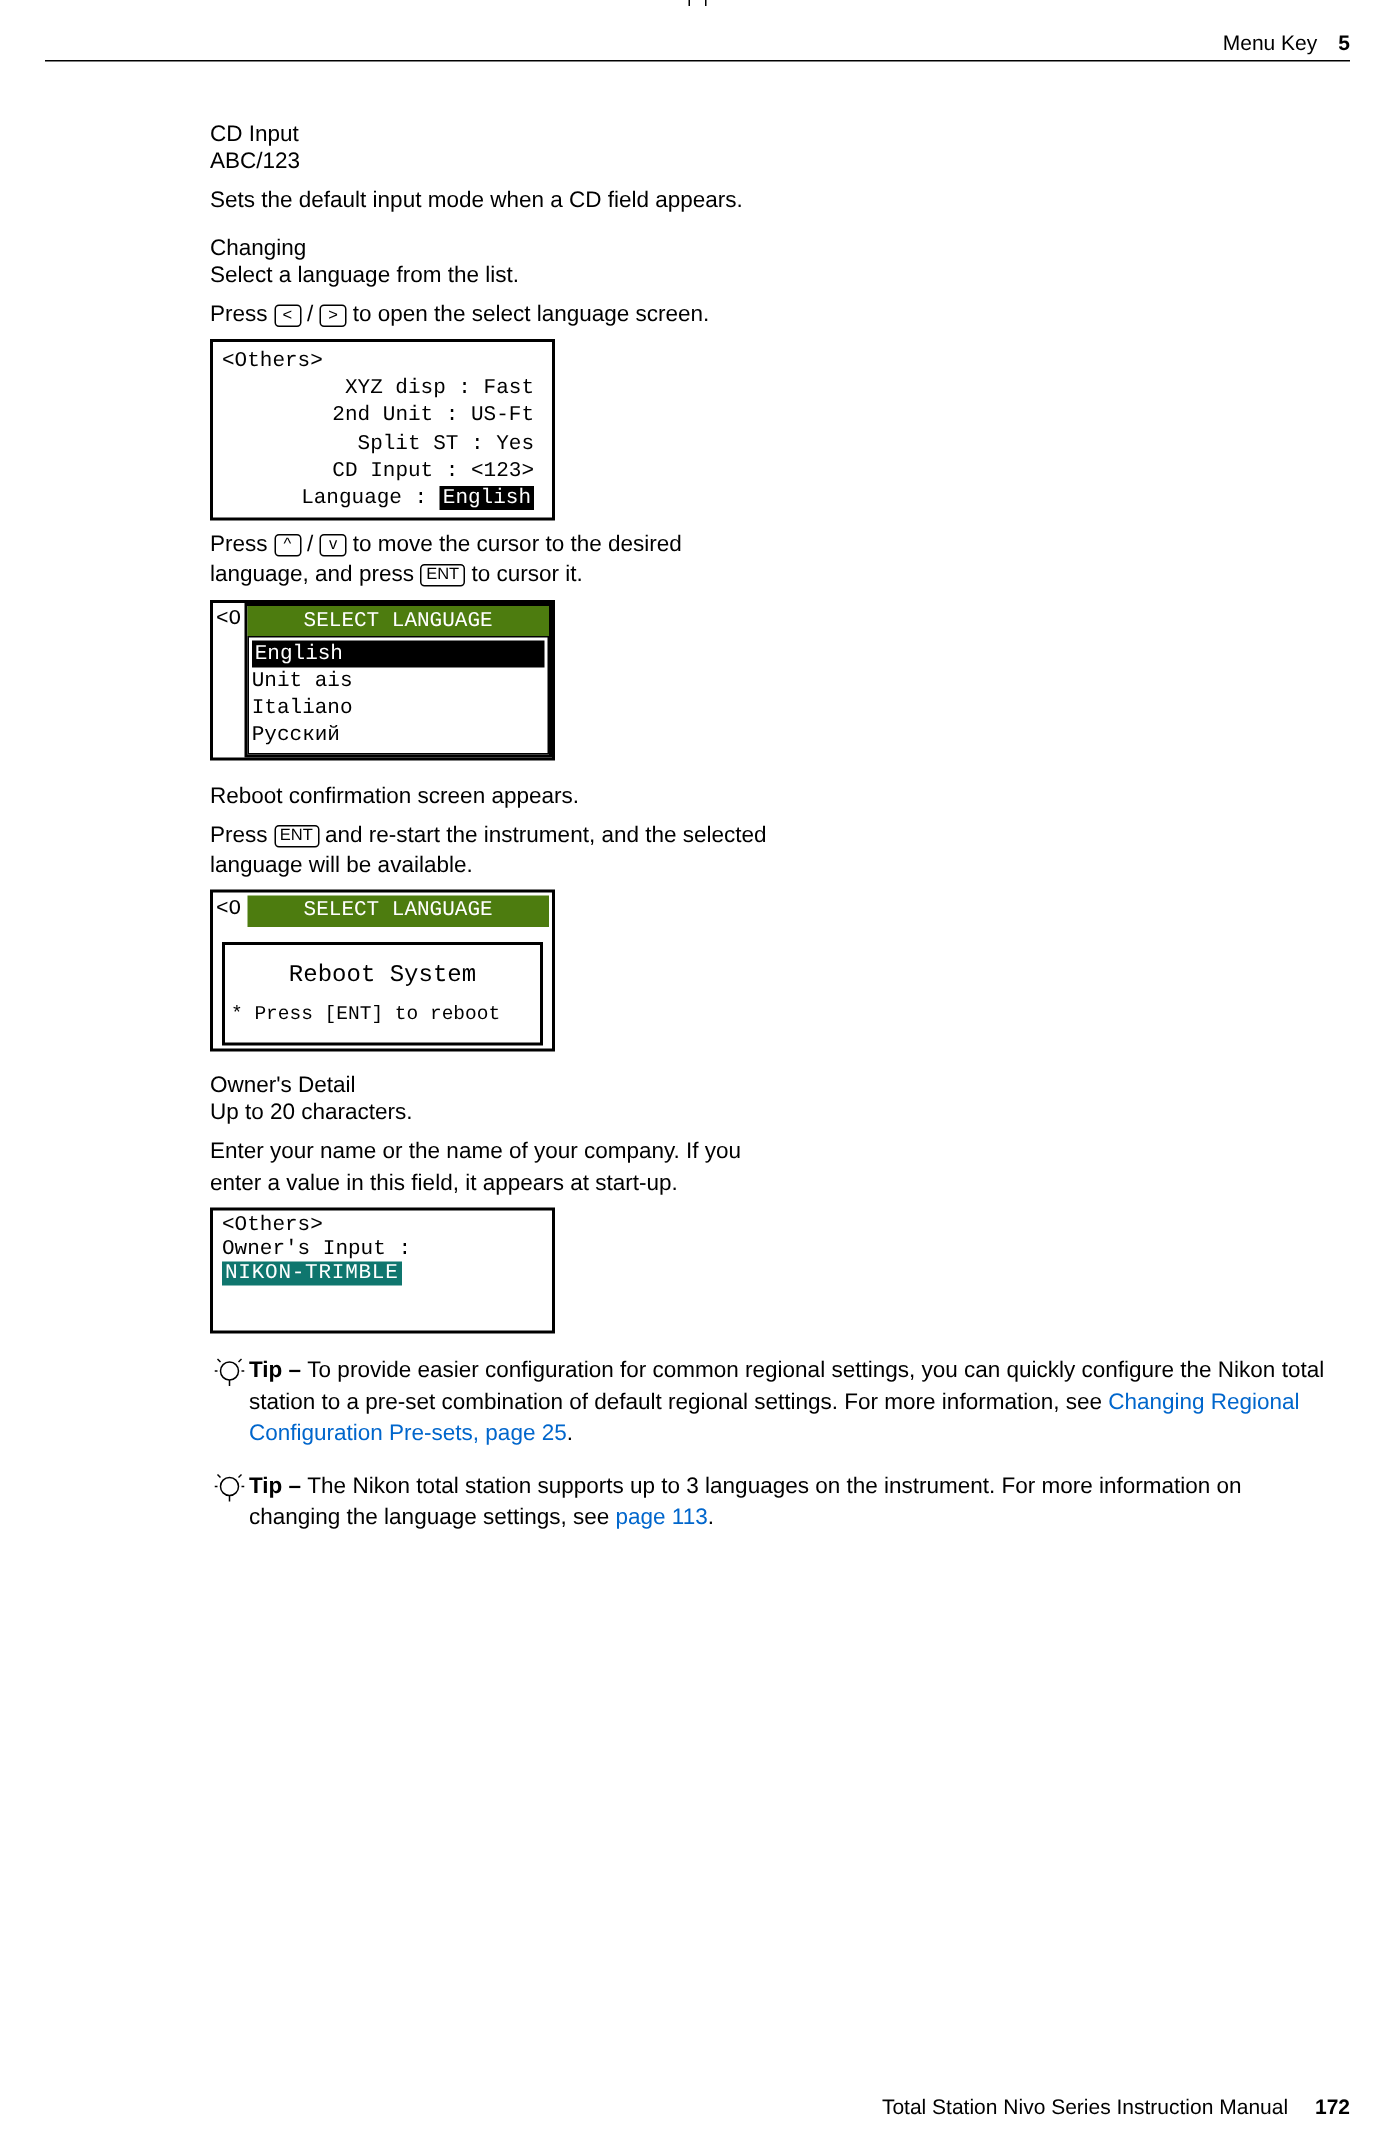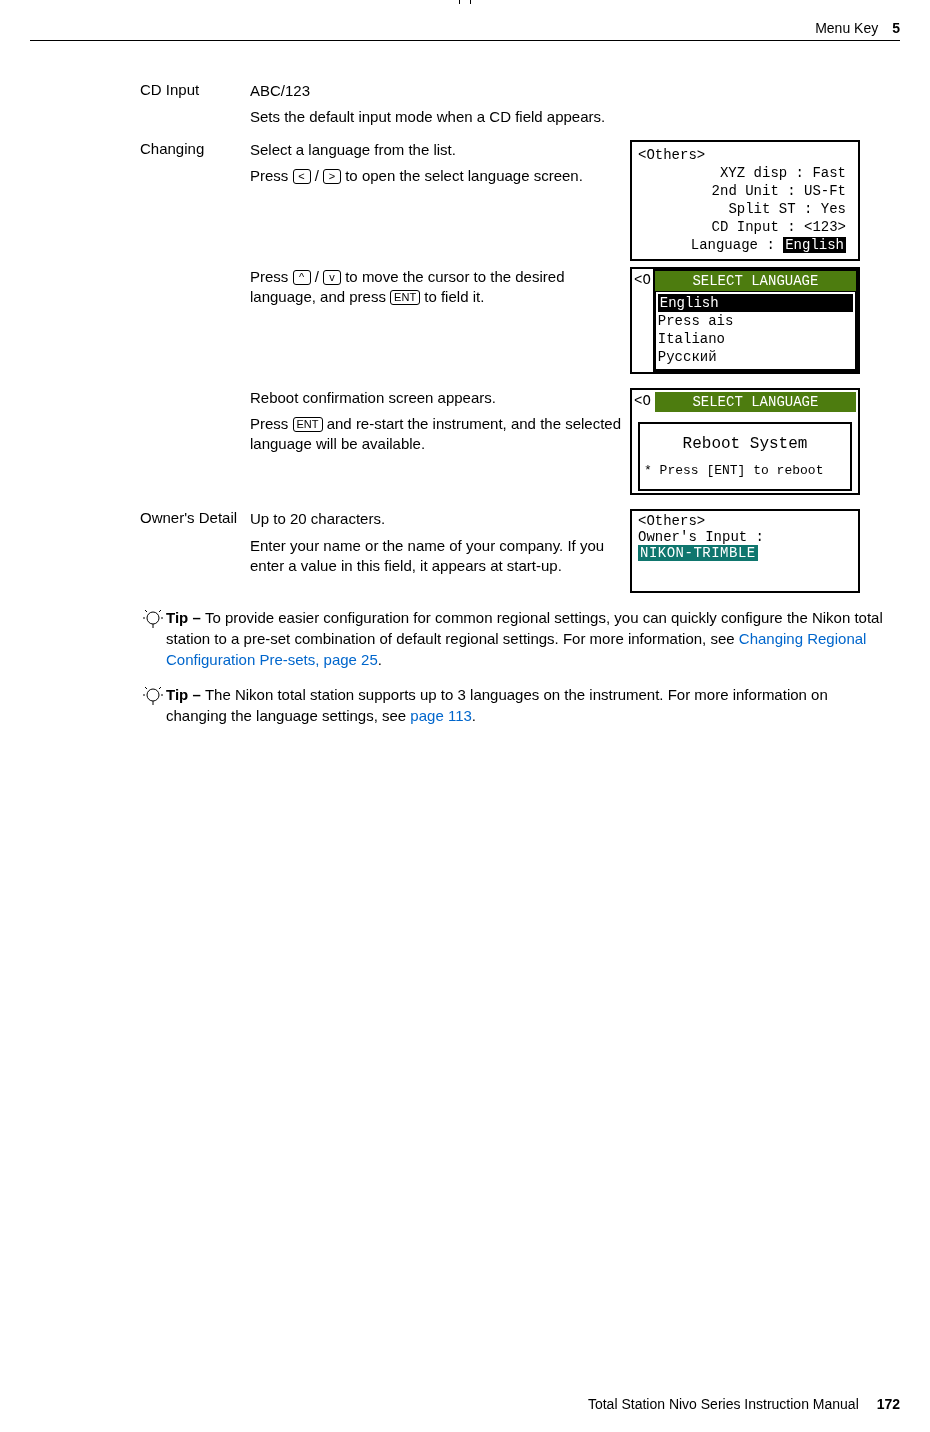--- a/index.html
+++ b/index.html
@@ -44,20 +44,21 @@
     font-weight: bold;
     margin-left: 14px;
   }
   .content {
     margin-left: 110px;
   }
   .row {
     display: flex;
     align-items: flex-start;
     margin-bottom: 6px;
+    flex-direction: column;
   }
   .label {
     width: 110px;
     flex-shrink: 0;
   }
   .desc {
     width: 380px;
     flex-shrink: 0;
     line-height: 1.35;
   }
@@ -212,32 +213,32 @@
             <div><span>Language : </span><span class="hlspan">English</span></div>
           </div>
         </div>
       </div>
     </div>
 
     <div class="row">
       <div class="label"></div>
       <div class="desc">
         <div class="block">
-          <span>Press </span><span class="key">^</span><span> / </span><span class="key">v</span><span> to move the cursor to the desired language, and press </span><span class="key">ENT</span><span> to field it.</span>
+          <span>Press </span><span class="key">^</span><span> / </span><span class="key">v</span><span> to move the cursor to the desired language, and press </span><span class="key">ENT</span><span> to cursor it.</span>
         </div>
       </div>
       <div class="screen-slot">
         <div class="screen popup">
           <div style="display:flex">
             <span style="padding:2px 2px">&lt;O</span>
             <div style="flex:1;border:2px solid #000;">
               <div class="popup-title">SELECT LANGUAGE</div>
               <div class="popup-list">
                 <div class="hl">English</div>
-                <div>Press ais</div>
+                <div>Unit ais</div>
                 <div>Italiano</div>
                 <div>Русский</div>
               </div>
             </div>
           </div>
         </div>
       </div>
     </div>
 
     <div class="section-spacer"></div>

